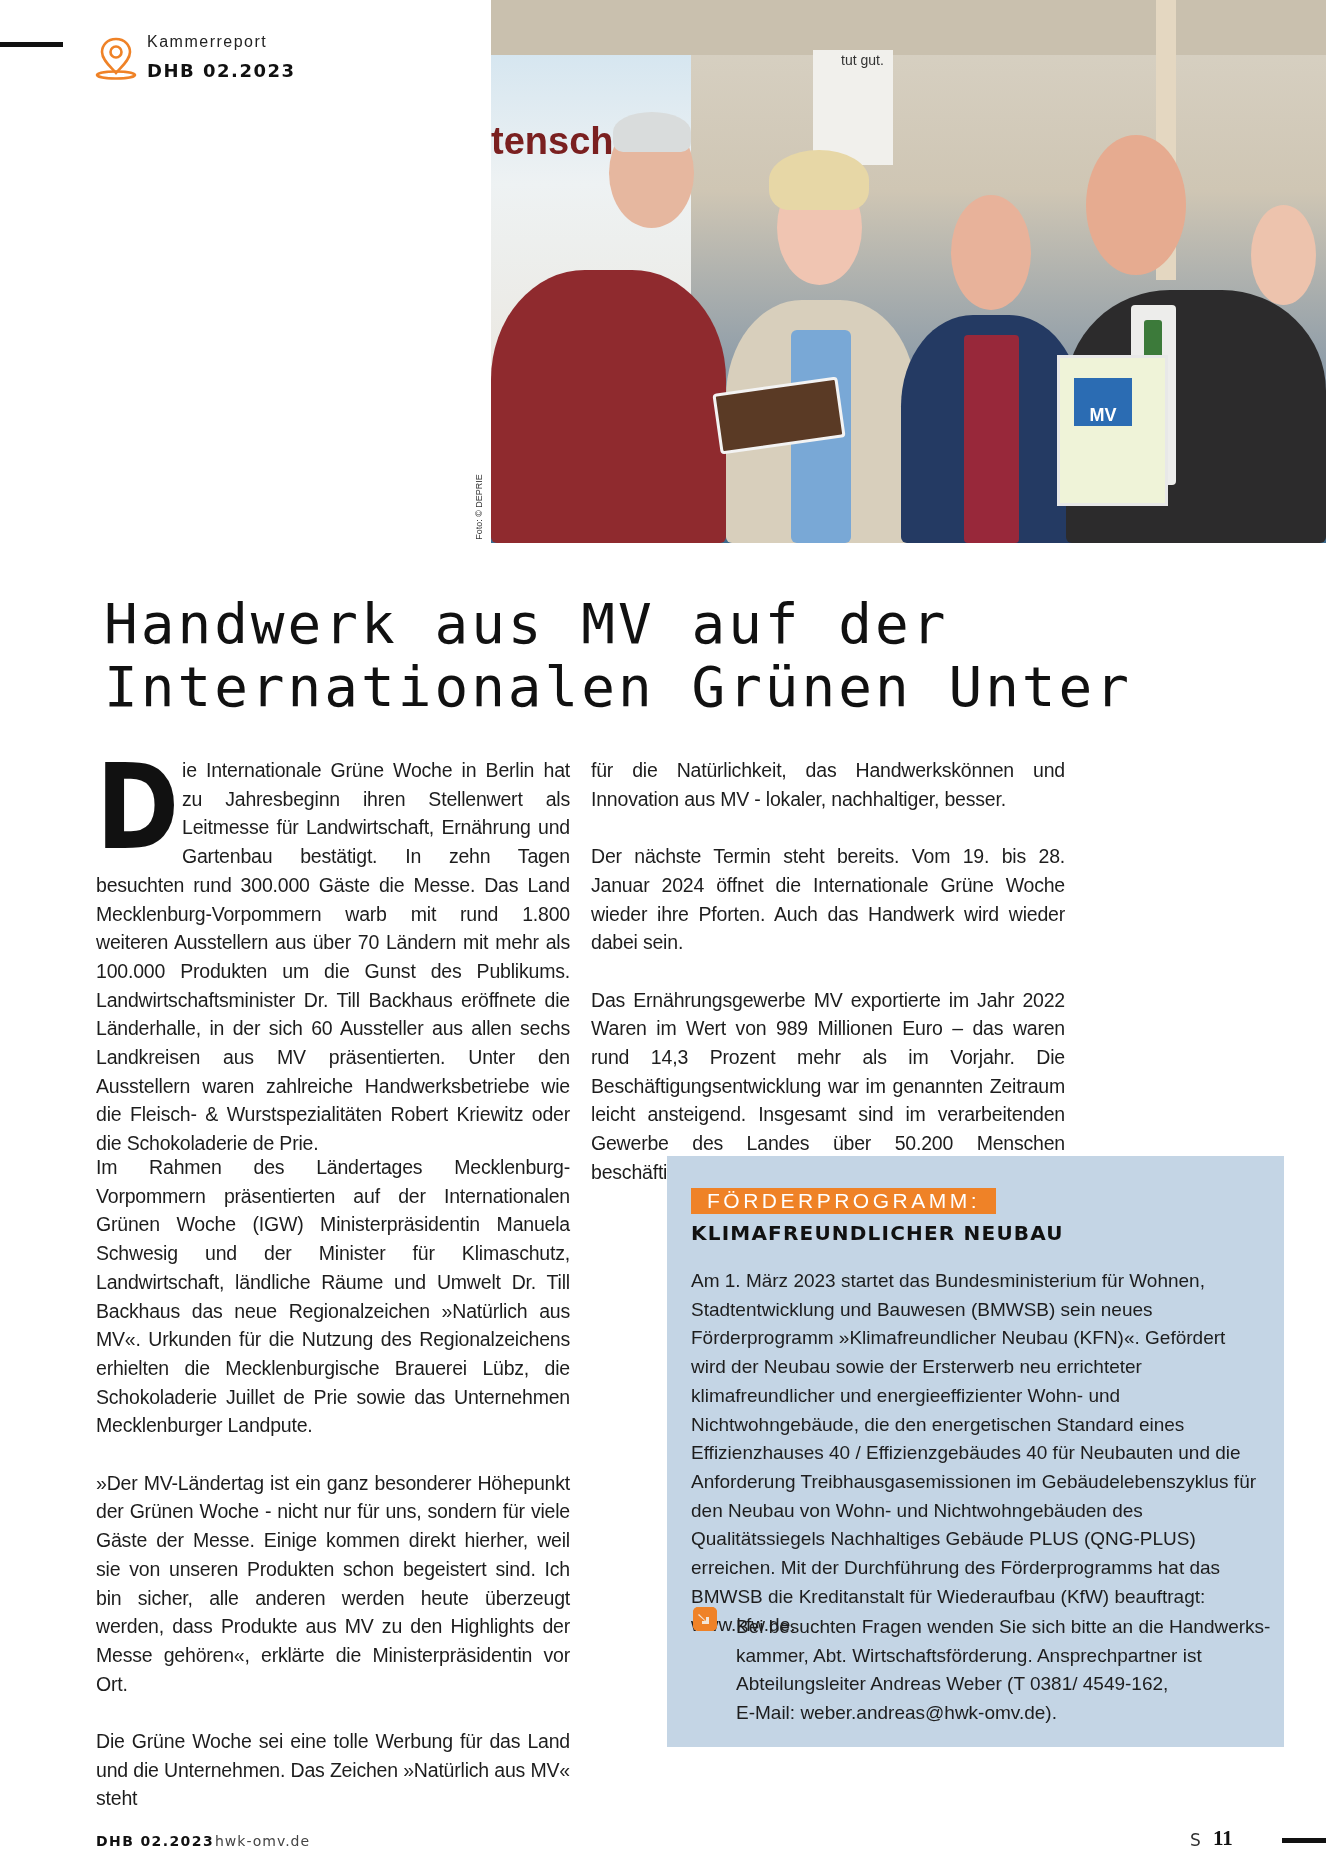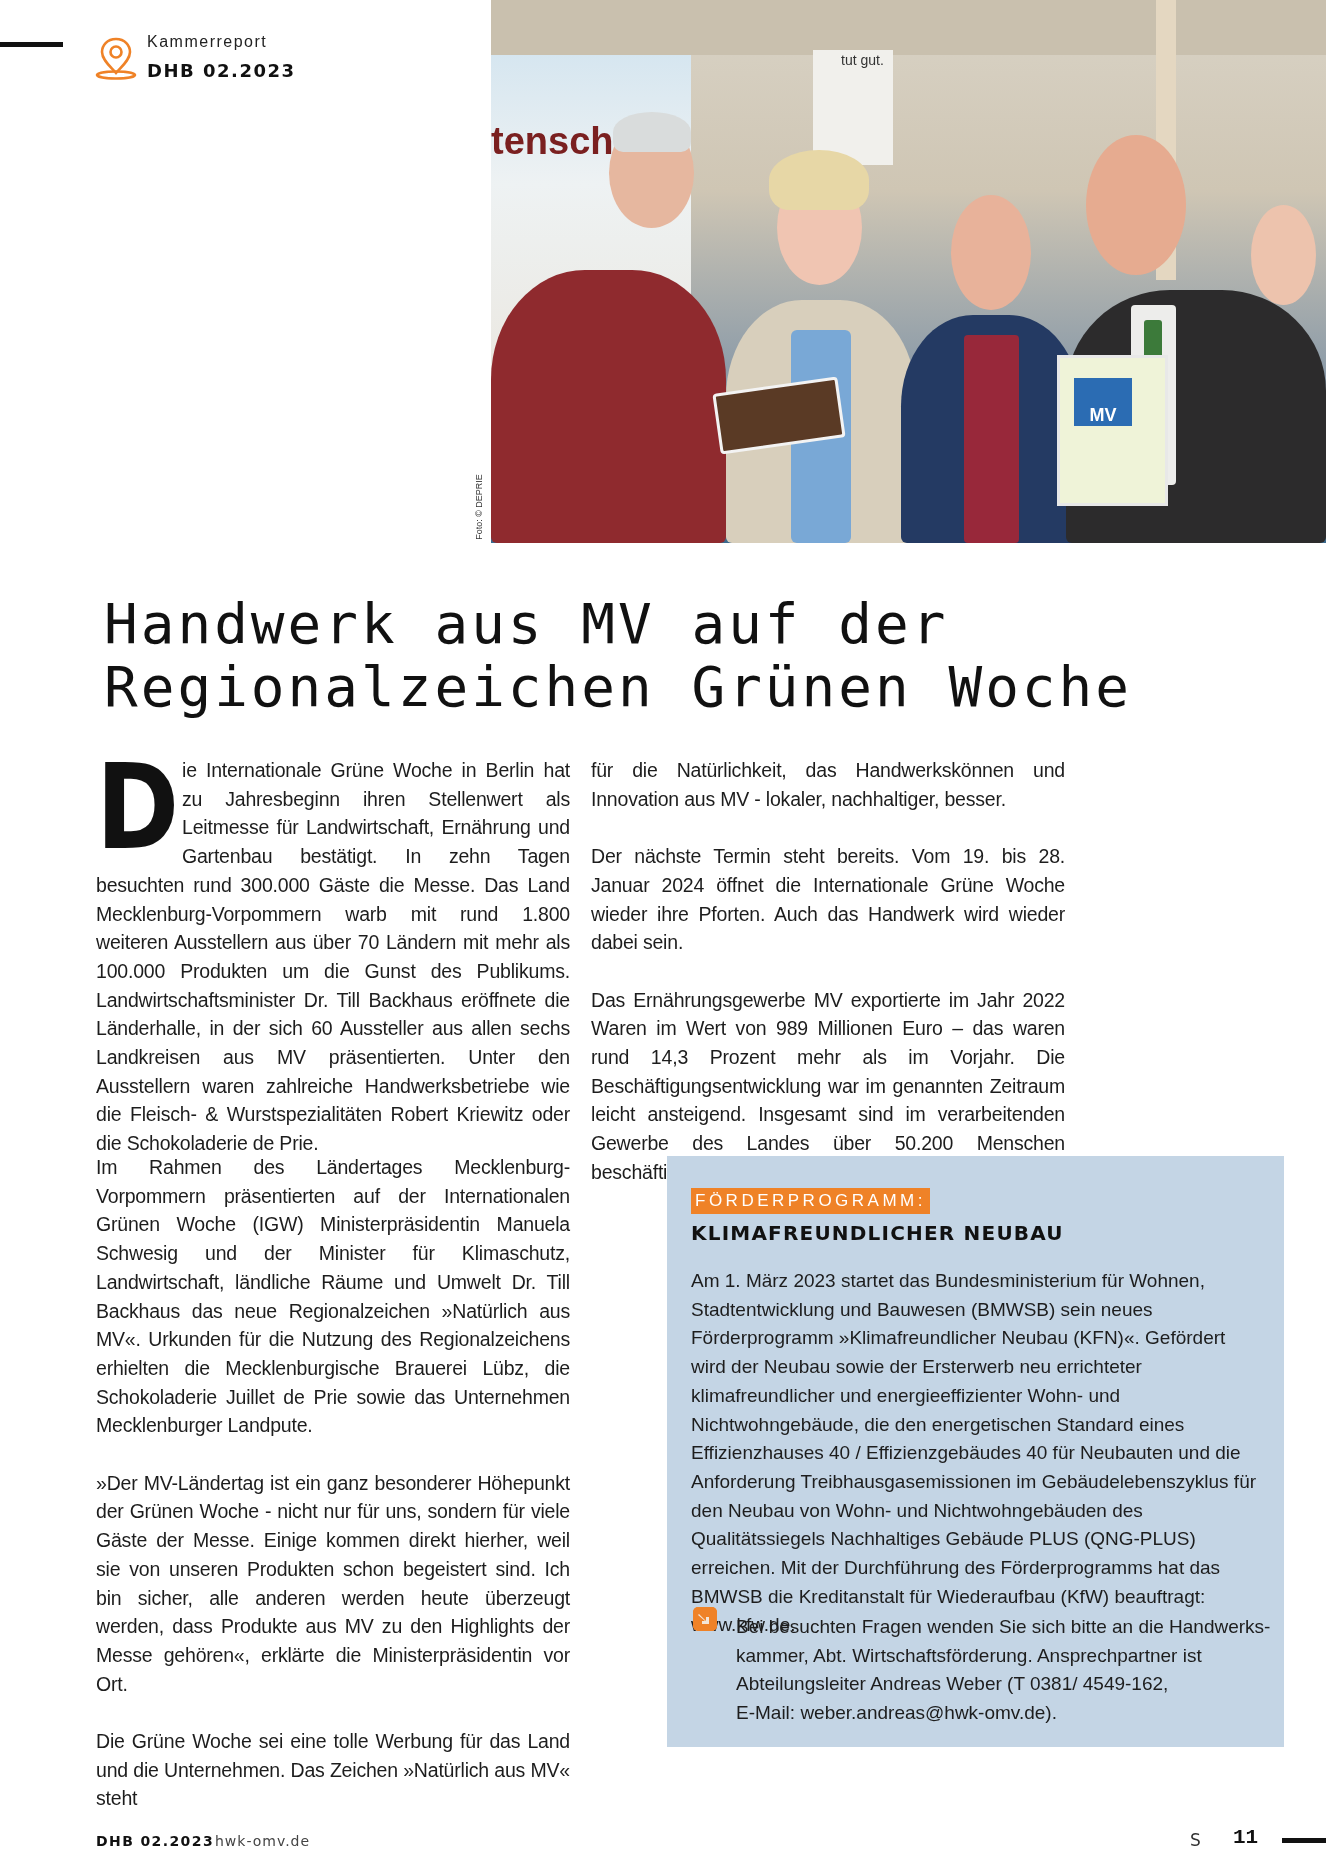--- a/index.html
+++ b/index.html
@@ -54,32 +54,32 @@
          line-height:28.7px; color:#1d1d1d; text-align:justify; letter-spacing:-0.2px; }
   .col p { margin:0 0 28.7px 0; }
   .col-left-a { left:96px; top:756px; }
   .col-left-b { left:96px; top:1153px; }
   .col-right { left:591px; top:756px; width:474px; }
   .dropcap { float:left; font-family:"DejaVu Sans", sans-serif; font-weight:bold; font-size:118px; line-height:90px;
              margin:6px 12px 0 0; color:#111; transform:scaleX(0.85); transform-origin:left top; width:74px; }
 
   
   .infobox { left:667px; top:1156px; width:617px; height:591px; background:#c4d5e5; }
-  .box-tag { left:691px; top:1188px; height:26px; padding:0 4px; background:#ef8227; color:#fff;
-             font-family:"Liberation Sans", sans-serif; font-size:17px; letter-spacing:3.5px; line-height:26px; }
+  .box-tag { left:691px; top:1188px; height:26px; padding:0 16px; background:#ef8227; color:#fff;
+             font-family:"Liberation Sans", sans-serif; font-size:21px; letter-spacing:3.5px; line-height:26px; }
   .box-title { left:691px; top:1221px; font-family:"DejaVu Sans", sans-serif; font-weight:bold; font-size:20px; letter-spacing:1.2px; color:#111; }
   .box-body { left:691px; top:1267px; width:574px; font-family:"Liberation Sans", sans-serif; font-size:19px; line-height:28.7px; color:#1d1d1d; }
   .arrow-icon { left:693px; top:1607px; width:24px; height:24px; border-radius:5px; background:#ef8227; }
   .box-contact { left:736px; top:1613px; width:540px; font-family:"Liberation Sans", sans-serif; font-size:19px; line-height:28.7px; color:#1d1d1d; }
 
   
   .foot-issue { left:96px; top:1833px; font-family:"DejaVu Sans", sans-serif; font-weight:bold; font-size:14px; letter-spacing:1.4px; color:#111; }
   .foot-url { left:215px; top:1833px; font-family:"DejaVu Sans", sans-serif; font-size:14px; letter-spacing:1px; color:#444; }
   .foot-page-s { left:1190px; top:1830px; font-family:"DejaVu Sans", sans-serif; font-size:17px; color:#333; }
-  .foot-page-n { left:1213px; top:1826px; font-family:Liberation Mono, monospace; font-weight:bold; font-size:21px; color:#111;margin-left:20px; }
+  .foot-page-n { left:1213px; top:1826px; font-family:Liberation Serif, serif; font-weight:bold; font-size:21px; color:#111; }
   .foot-rule { left:1282px; top:1838px; width:44px; height:5px; background:#111; }
 </style>
 </head>
 <body>
 
 <div class="abs top-rule"></div>
 <svg class="abs pin-icon" viewBox="0 0 42 44">
   <path d="M21 3 C12 3 7 9.5 7 16 C7 24 16 31 21 37 C26 31 35 24 35 16 C35 9.5 30 3 21 3 Z" fill="none" stroke="#ef8227" stroke-width="2.6"></path>
   <circle cx="21" cy="16" r="5.5" fill="none" stroke="#ef8227" stroke-width="2.6"></circle>
   <ellipse cx="21" cy="39" rx="19" ry="3.5" fill="none" stroke="#ef8227" stroke-width="2.6"></ellipse>
@@ -112,21 +112,21 @@
   <div class="tray"></div>
   <div class="certificate"></div>
   <div class="cert-logo">MV</div>
 </div>
 <div class="abs photo-credit">
     <span>Foto: © DEPRIE</span>
   </div>
 
 <h1 class="abs headline">
   <span>Handwerk aus MV auf der</span><br>
-  <span>Regionalzeichen Grünen Woche</span>
+  <span>Internationalen Grünen Unter</span>
 </h1>
 
 <div class="abs col col-left-a" style="top:733px;">
   <p style="margin-top:23px;">
     <span class="dropcap">D</span><span>ie Internationale Grüne Woche in Berlin hat zu Jahresbeginn ihren Stellenwert als Leitmesse für Landwirtschaft, Ernährung und Gartenbau bestätigt. In zehn Tagen besuchten rund 300.000 Gäste die Messe. Das Land Mecklenburg-Vorpommern warb mit rund 1.800 weiteren Ausstellern aus über 70 Ländern mit mehr als 100.000 Produkten um die Gunst des Publikums. Landwirtschaftsminister Dr. Till Backhaus eröffnete die Länderhalle, in der sich 60 Aussteller aus allen sechs Landkreisen aus MV präsentierten. Unter den Ausstellern waren zahlreiche Handwerksbetriebe wie die Fleisch- &amp; Wurstspezialitäten Robert Kriewitz oder die Schokoladerie de Prie.</span>
   </p>
 </div>
 <div class="abs col col-left-b">
   <p>Im Rahmen des Ländertages Mecklenburg-Vorpommern präsentierten auf der Internationalen Grünen Woche (IGW) Ministerpräsidentin Manuela Schwesig und der Minister für Klimaschutz, Landwirtschaft, ländliche Räume und Umwelt Dr. Till Backhaus das neue Regionalzeichen »Natürlich aus MV«. Urkunden für die Nutzung des Regionalzeichens erhielten die Mecklenburgische Brauerei Lübz, die Schokoladerie Juillet de Prie sowie das Unternehmen Mecklenburger Landpute.</p>
   <p>»Der MV-Ländertag ist ein ganz besonderer Höhepunkt der Grünen Woche - nicht nur für uns, sondern für viele Gäste der Messe. Einige kommen direkt hierher, weil sie von unseren Produkten schon begeistert sind. Ich bin sicher, alle anderen werden heute überzeugt werden, dass Produkte aus MV zu den Highlights der Messe gehören«, erklärte die Ministerpräsidentin vor Ort.</p>

